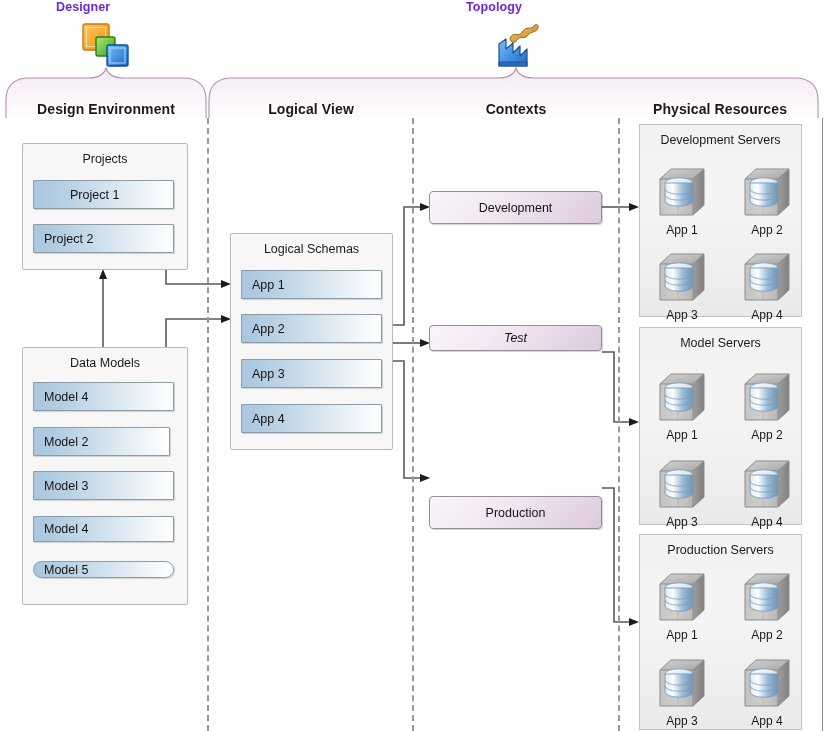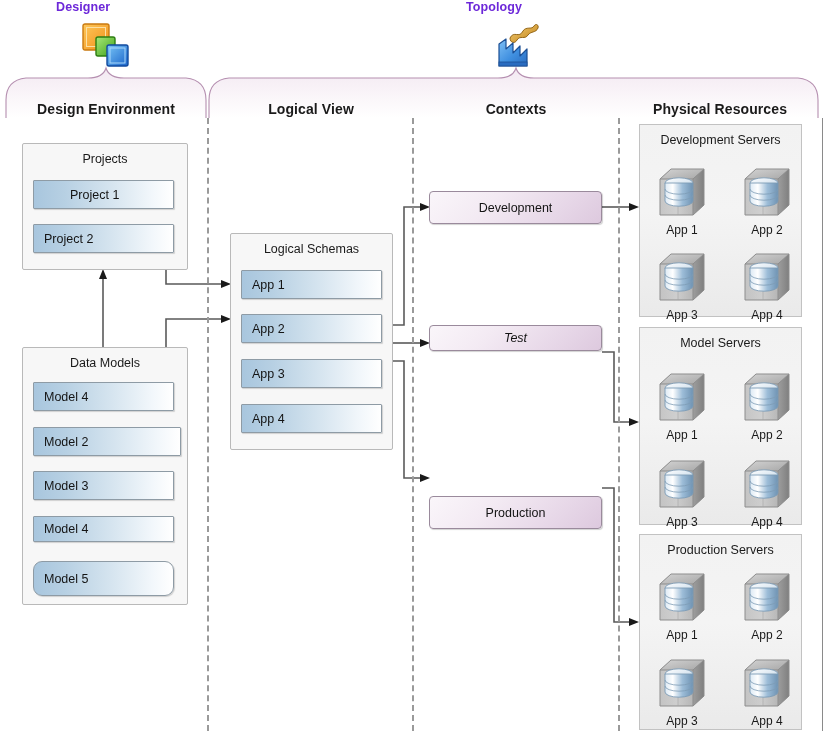--- a/index.html
+++ b/index.html
@@ -200,24 +200,24 @@
   <div class="panel" style="left:22px; top:143px; width:166px; height:127px;">
     <div class="panel-title">Projects</div>
   </div>
   <div class="item-blue" style="left:33px; top:180px; width:141px; height:29px;padding-left:36px;">Project 1</div>
   <div class="item-blue" style="left:33px; top:224px; width:141px; height:29px;">Project 2</div>
 
   <div class="panel" style="left:22px; top:347px; width:166px; height:258px;">
     <div class="panel-title">Data Models</div>
   </div>
   <div class="item-blue" style="left:33px; top:382px; width:141px; height:29px;">Model 4</div>
-  <div class="item-blue" style="left:33px; top:427px; width:148px; height:29px;">Model 2</div>
+  <div class="item-blue" style="left:33px; top:427px; width:137px; height:29px;">Model 2</div>
   <div class="item-blue" style="left:33px; top:471px; width:141px; height:29px;">Model 3</div>
   <div class="item-blue" style="left:33px; top:516px; width:141px; height:26px;">Model 4</div>
-  <div class="item-blue" style="left:33px; top:561px; width:141px; height:35px;border-radius:9px;">Model 5</div>
+  <div class="item-blue" style="left:33px; top:561px; width:141px; height:17px;border-radius:9px;">Model 5</div>
 
   <div class="panel" style="left:230px; top:233px; width:163px; height:217px;">
     <div class="panel-title">Logical Schemas</div>
   </div>
   <div class="item-blue" style="left:241px; top:270px; width:141px; height:29px;">App 1</div>
   <div class="item-blue" style="left:241px; top:314px; width:141px; height:29px;">App 2</div>
   <div class="item-blue" style="left:241px; top:359px; width:141px; height:29px;">App 3</div>
   <div class="item-blue" style="left:241px; top:404px; width:141px; height:29px;">App 4</div>
 
   <div class="ctx-box" style="left:429px; top:191px; width:173px; height:33px;">Development</div>

